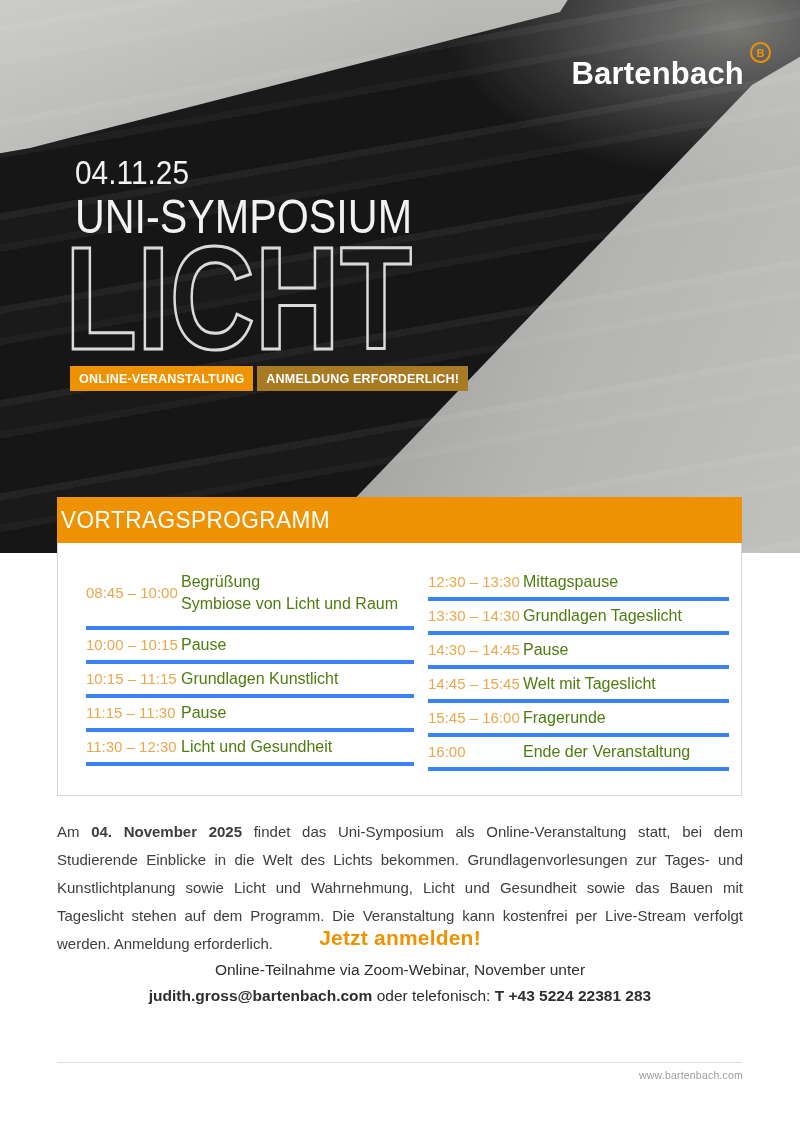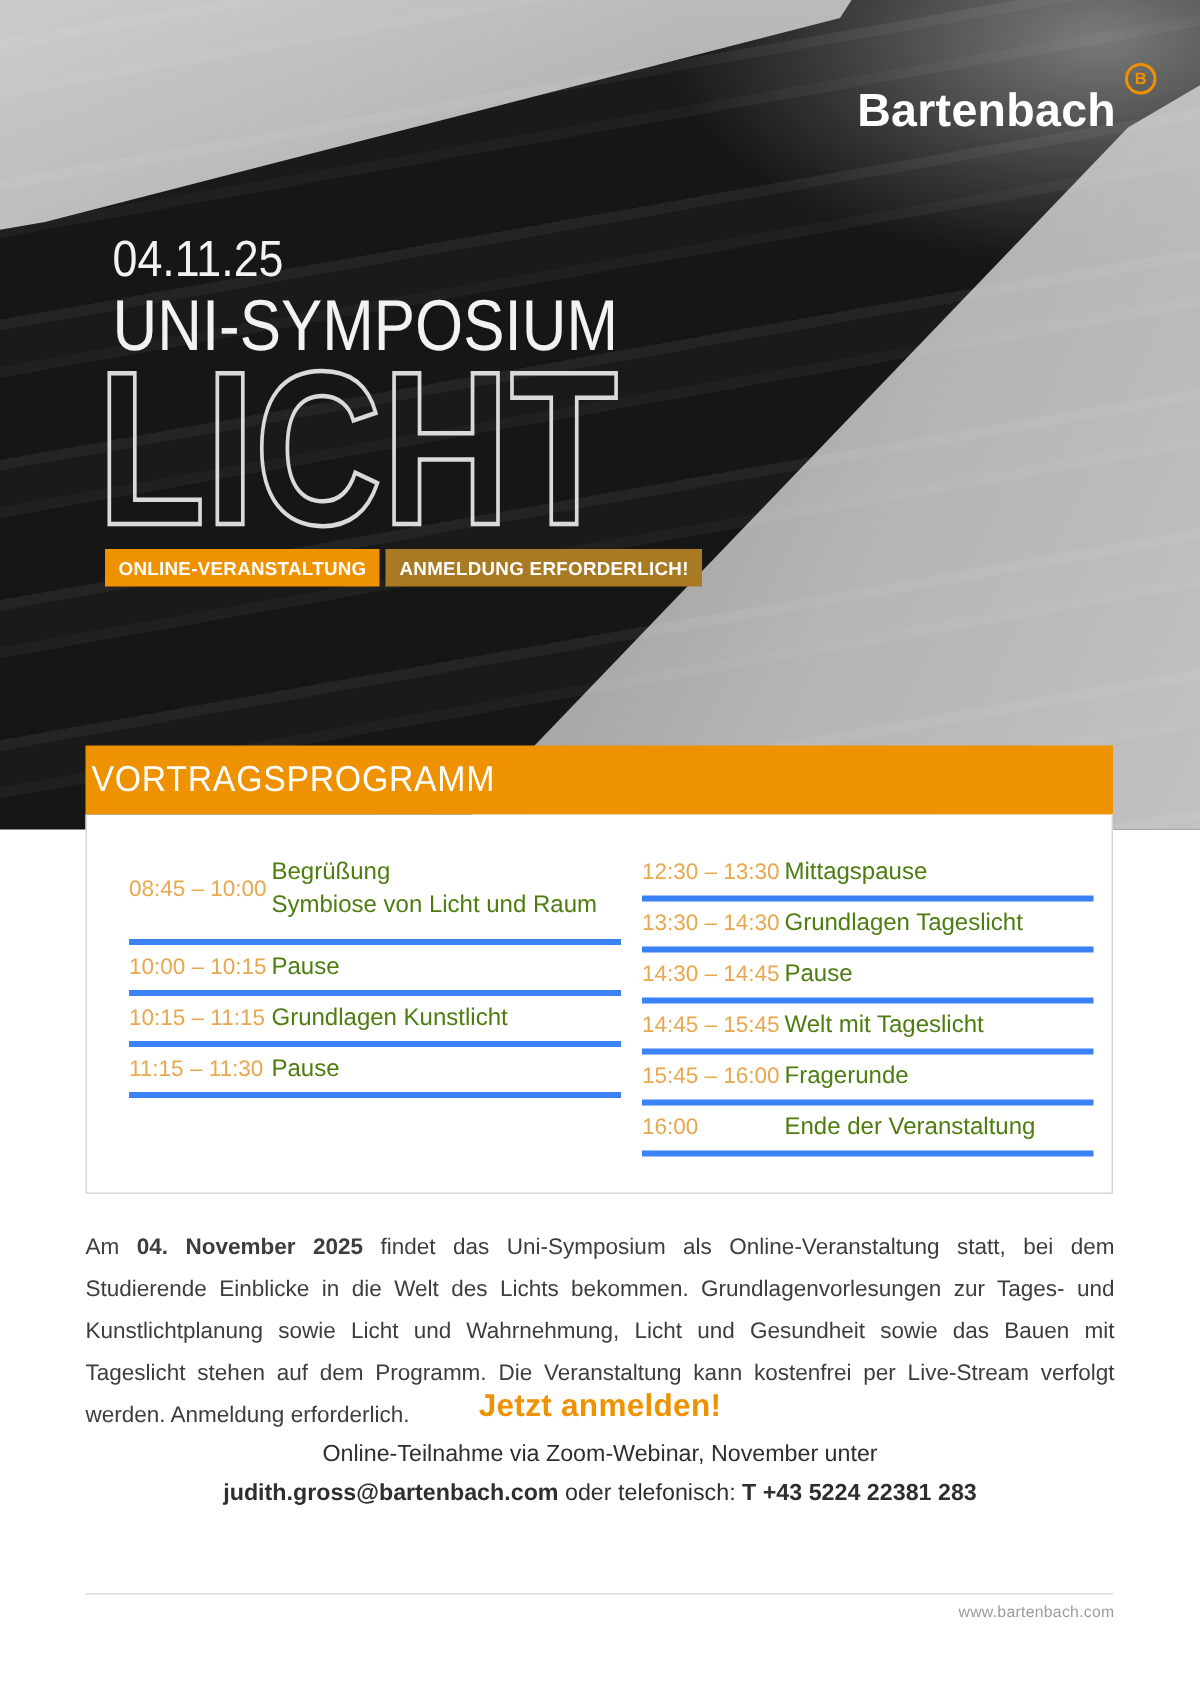--- a/index.html
+++ b/index.html
@@ -163,20 +163,24 @@
           <span class="ptitle">Pause</span>
         </div>
         <div class="prow">
           <span class="ptime">10:15 – 11:15</span>
           <span class="ptitle">Grundlagen Kunstlicht</span>
         </div>
         <div class="prow">
           <span class="ptime">11:15 – 11:30</span>
           <span class="ptitle">Pause</span>
         </div>
+        <div class="prow">
+          <span class="ptime">11:30 – 12:30</span>
+          <span class="ptitle">Licht und Gesundheit</span>
+        </div>
       </div>
 
       <div class="pcol pcol-right">
         <div class="prow">
           <span class="ptime">12:30 – 13:30</span>
           <span class="ptitle">Mittagspause</span>
         </div>
         <div class="prow">
           <span class="ptime">13:30 – 14:30</span>
           <span class="ptitle">Grundlagen Tageslicht</span>

